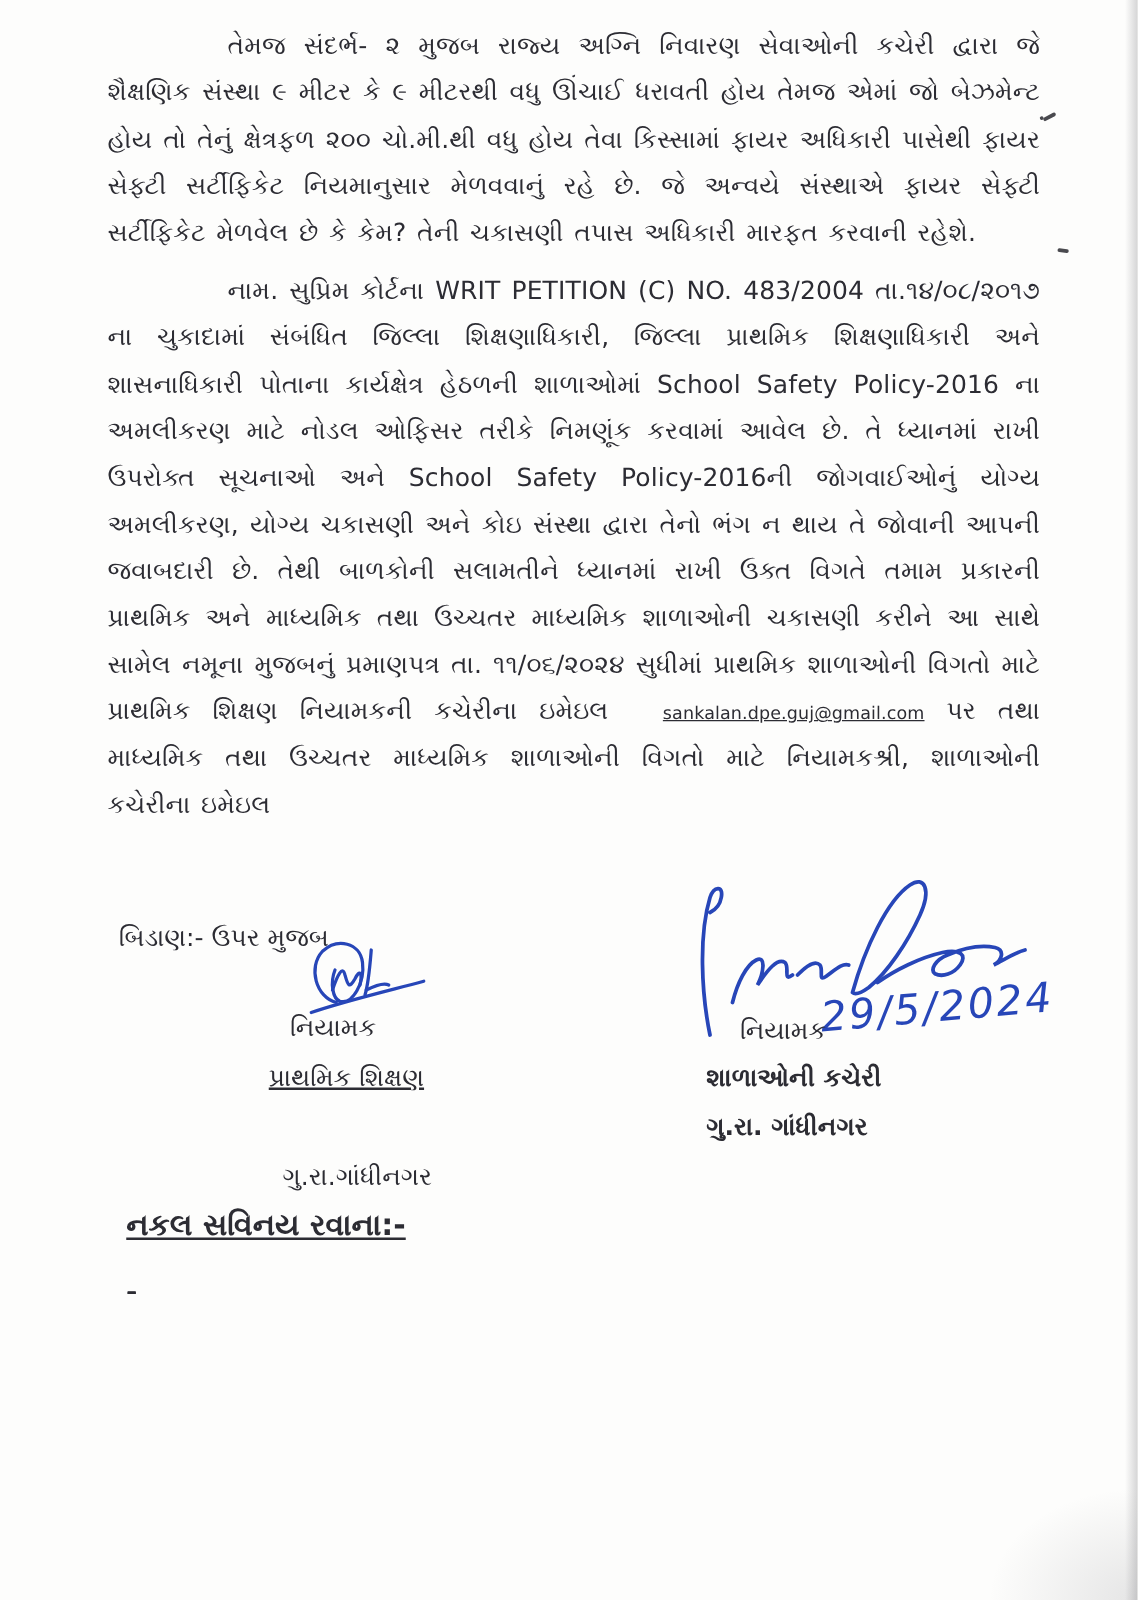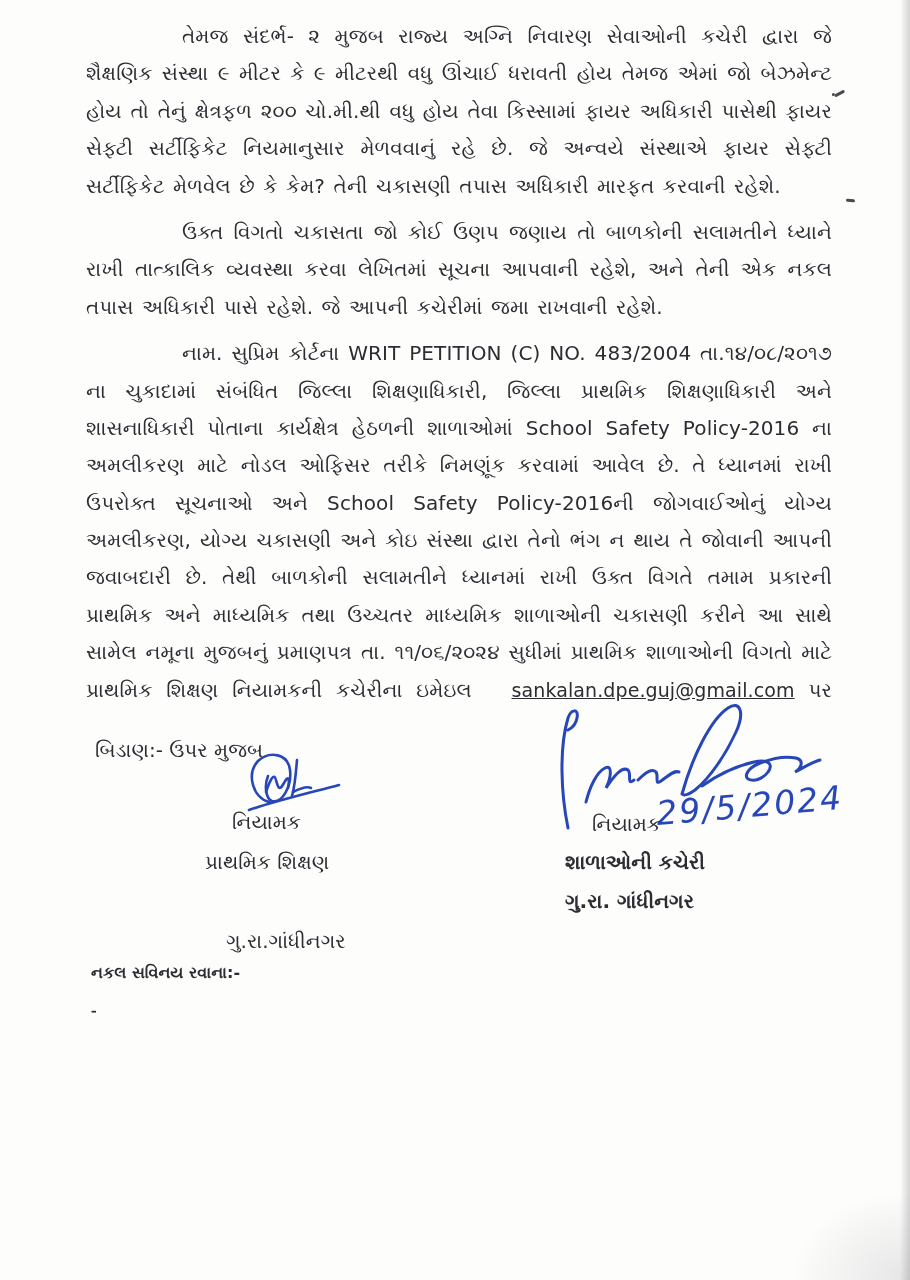--- a/index.html
+++ b/index.html
@@ -38,66 +38,65 @@
     position:absolute;top:18px;left:0;right:0;height:692px;
     padding:0 78px 0 86px;
     overflow:hidden;
     text-align:justify;
     font-size:20px;
     line-height:1.87;
     word-spacing:2px;
     letter-spacing:.1px;
   }
   .para{margin:0 0 9px 0;text-indent:96px;}
-  .email{text-decoration:underline;color:inherit;font-size:19px;margin-left:26px;}
+  .email{text-decoration:underline;color:inherit;font-size:14px;margin-left:26px;}
 
   
   .sig-area{position:absolute;top:710px;left:0;right:0;height:252px;font-size:20px;}
   .sig-label{position:absolute;white-space:nowrap;}
   .enclosure{left:95px;top:28px;}
   .sig-left-svg{position:absolute;left:233px;top:38px;width:125px;height:76px;}
   .sig-right-svg{position:absolute;left:552px;top:-8px;width:290px;height:128px;}
   .l-title{left:232px;top:100px;}
-  .l-line2{left:205px;top:140px;}
+  .l-line2{left:215px;top:140px;text-decoration:underline;}
   .l-line3{left:226px;top:179px;margin-top:40px;}
   .r-title{left:592px;top:102px;}
   .r-line2{left:565px;top:140px;font-weight:bold;}
   .r-line3{left:565px;top:179px;font-weight:bold;}
   .hand-date{
     position:absolute;left:656px;top:76px;
     color:var(--blue);
     font-style:italic;
     font-size:33px;
     letter-spacing:2px;
     transform:rotate(-5deg);
     white-space:nowrap;
   }
 
   
-  .cc{position:absolute;top:958px;left:91px;right:56px;font-size:16px;line-height:1.87;}
+  .cc{position:absolute;top:958px;left:101px;right:56px;font-size:24px;line-height:1.87;text-decoration:underline;}
   .cc-heading{font-weight:bold;margin:0 0 8px 0;}
   .cc ul{list-style:none;margin:0;padding:0;}
   .cc li{position:relative;padding-left:17px;margin:0;}
   .cc .dash{position:absolute;left:0;top:0;}
   .cc li.w1{max-width:706px;}
   .cc li.w2{max-width:664px;}
 </style>
 </head>
 <body>
 
 <div class="page">
 
   <div class="edge-shade"></div>
   <div class="corner-smudge"></div>
   <div class="pen-mark m1"></div>
   <div class="pen-mark m2"></div>
 
   <div class="content">
     <p class="para">તેમજ સંદર્ભ- ૨ મુજબ રાજ્ય અગ્નિ નિવારણ સેવાઓની કચેરી દ્વારા જે શૈક્ષણિક સંસ્થા ૯ મીટર કે ૯ મીટરથી વધુ ઊંચાઈ ધરાવતી હોય તેમજ એમાં જો બેઝમેન્ટ હોય તો તેનું ક્ષેત્રફળ ૨૦૦ ચો.મી.થી વધુ હોય તેવા કિસ્સામાં ફાયર અધિકારી પાસેથી ફાયર સેફ્ટી સર્ટીફિકેટ નિયમાનુસાર મેળવવાનું રહે છે. જે અન્વયે સંસ્થાએ ફાયર સેફ્ટી સર્ટીફિકેટ મેળવેલ છે કે કેમ? તેની ચકાસણી તપાસ અધિકારી મારફત કરવાની રહેશે.</p>
-    <p class="para">ઉક્ત વિગતો ચકાસતા જો કોઈ ઉણપ જણાય તો બાળકોની સલામતીને ધ્યાને રાખી તાત્કાલિક વ્યવસ્થા કરવા લેખિતમાં સૂચના આપવાની રહેશે, અને તેની એક નકલ તપાસ અધિકારી પાસે રહેશે. જે આપની કચેરીમાં જમા રાખવાની રહેશે.</p>
     <p class="para"><span>નામ. સુપ્રિમ કોર્ટના WRIT PETITION (C) NO. 483/2004 તા.૧૪/૦૮/૨૦૧૭ ના ચુકાદામાં સંબંધિત જિલ્લા શિક્ષણાધિકારી, જિલ્લા પ્રાથમિક શિક્ષણાધિકારી અને શાસનાધિકારી પોતાના કાર્યક્ષેત્ર હેઠળની શાળાઓમાં School Safety Policy-2016 ના અમલીકરણ માટે નોડલ ઓફિસર તરીકે નિમણૂંક કરવામાં આવેલ છે. તે ધ્યાનમાં રાખી ઉપરોક્ત સૂચનાઓ અને School Safety Policy-2016ની જોગવાઈઓનું યોગ્ય અમલીકરણ, યોગ્ય ચકાસણી અને કોઇ સંસ્થા દ્વારા તેનો ભંગ ન થાય તે જોવાની આપની જવાબદારી છે. તેથી બાળકોની સલામતીને ધ્યાનમાં રાખી ઉક્ત વિગતે તમામ પ્રકારની પ્રાથમિક અને માધ્યમિક તથા ઉચ્ચતર માધ્યમિક શાળાઓની ચકાસણી કરીને આ સાથે સામેલ નમૂના મુજબનું પ્રમાણપત્ર તા. ૧૧/૦૬/૨૦૨૪ સુધીમાં પ્રાથમિક શાળાઓની વિગતો માટે પ્રાથમિક શિક્ષણ નિયામકની કચેરીના ઇમેઇલ </span><span class="email">sankalan.dpe.guj@gmail.com</span><span> પર તથા માધ્યમિક તથા ઉચ્ચતર માધ્યમિક શાળાઓની વિગતો માટે નિયામકશ્રી, શાળાઓની કચેરીના ઇમેઇલ </span></p>
   </div>
 
   <div class="sig-area">
 
     <span class="sig-label enclosure">બિડાણ:- ઉપર મુજબ</span>
 
     <svg class="sig-left-svg" viewBox="0 0 125 76">
       <g fill="none" stroke="#2746b8" stroke-width="2.6" stroke-linecap="round">
         <path d="M36,54 C20,50 13,26 25,13 C37,2 55,6 57,22 C59,38 49,56 39,53 C33,51 31,38 35,28"></path>

